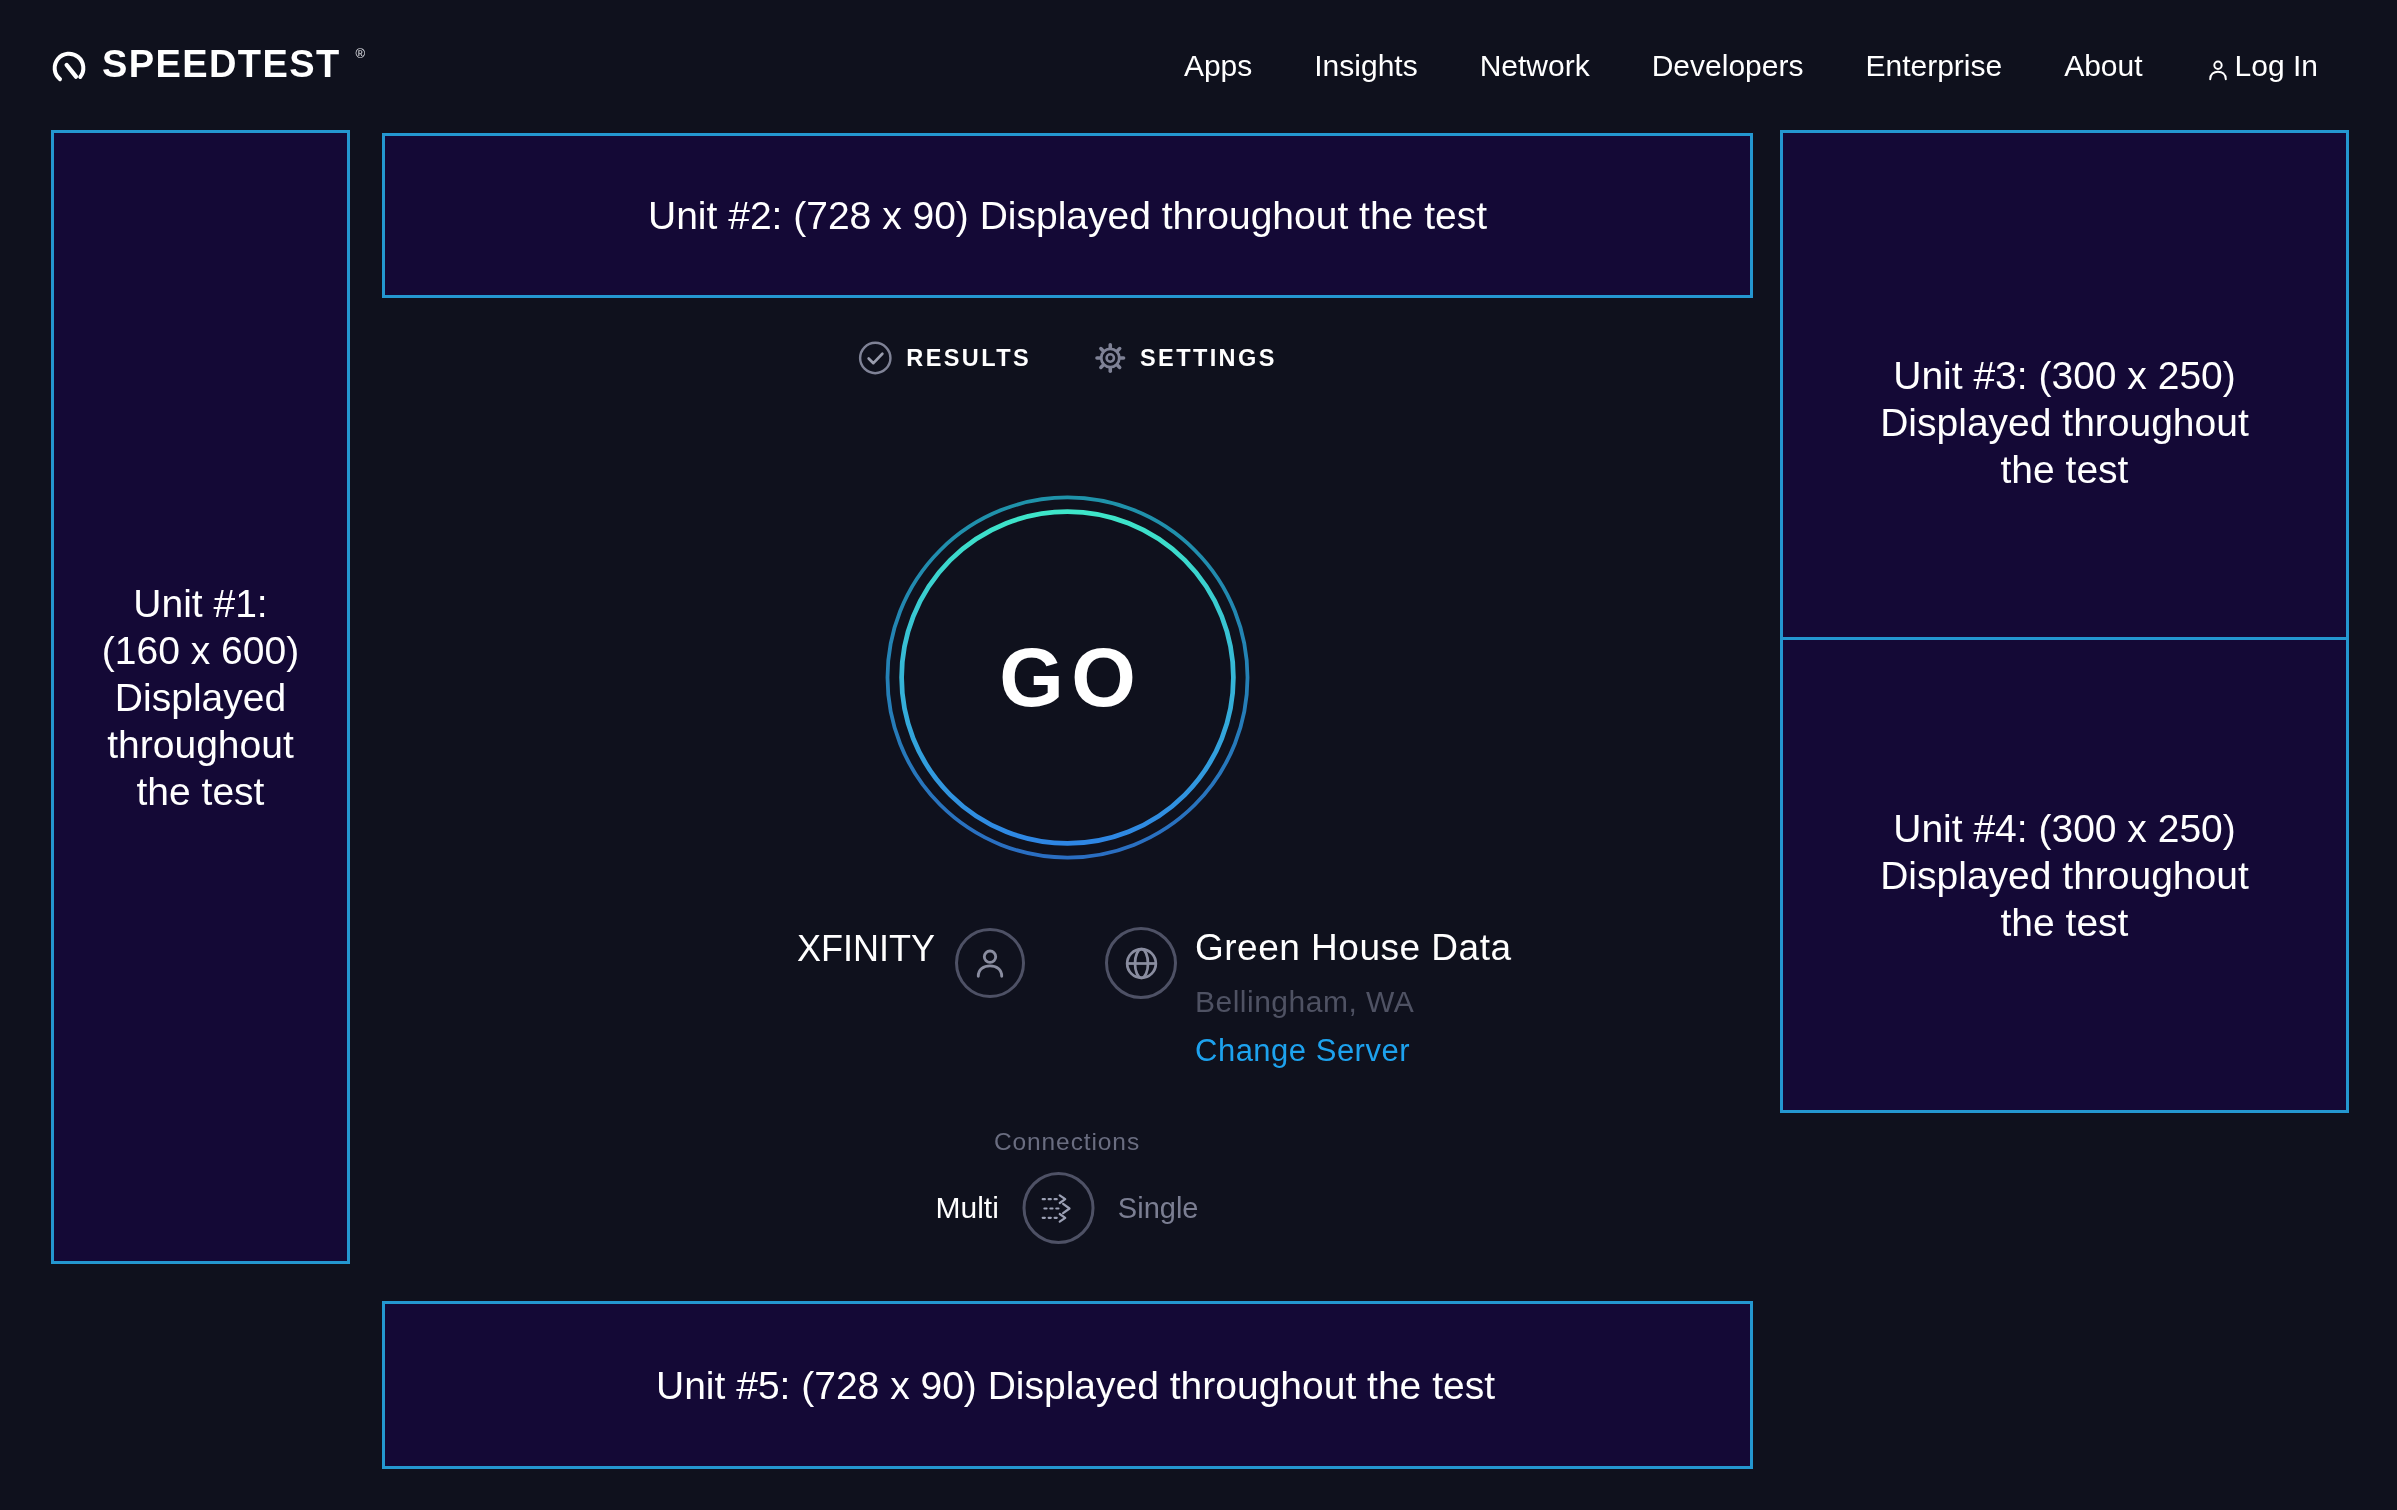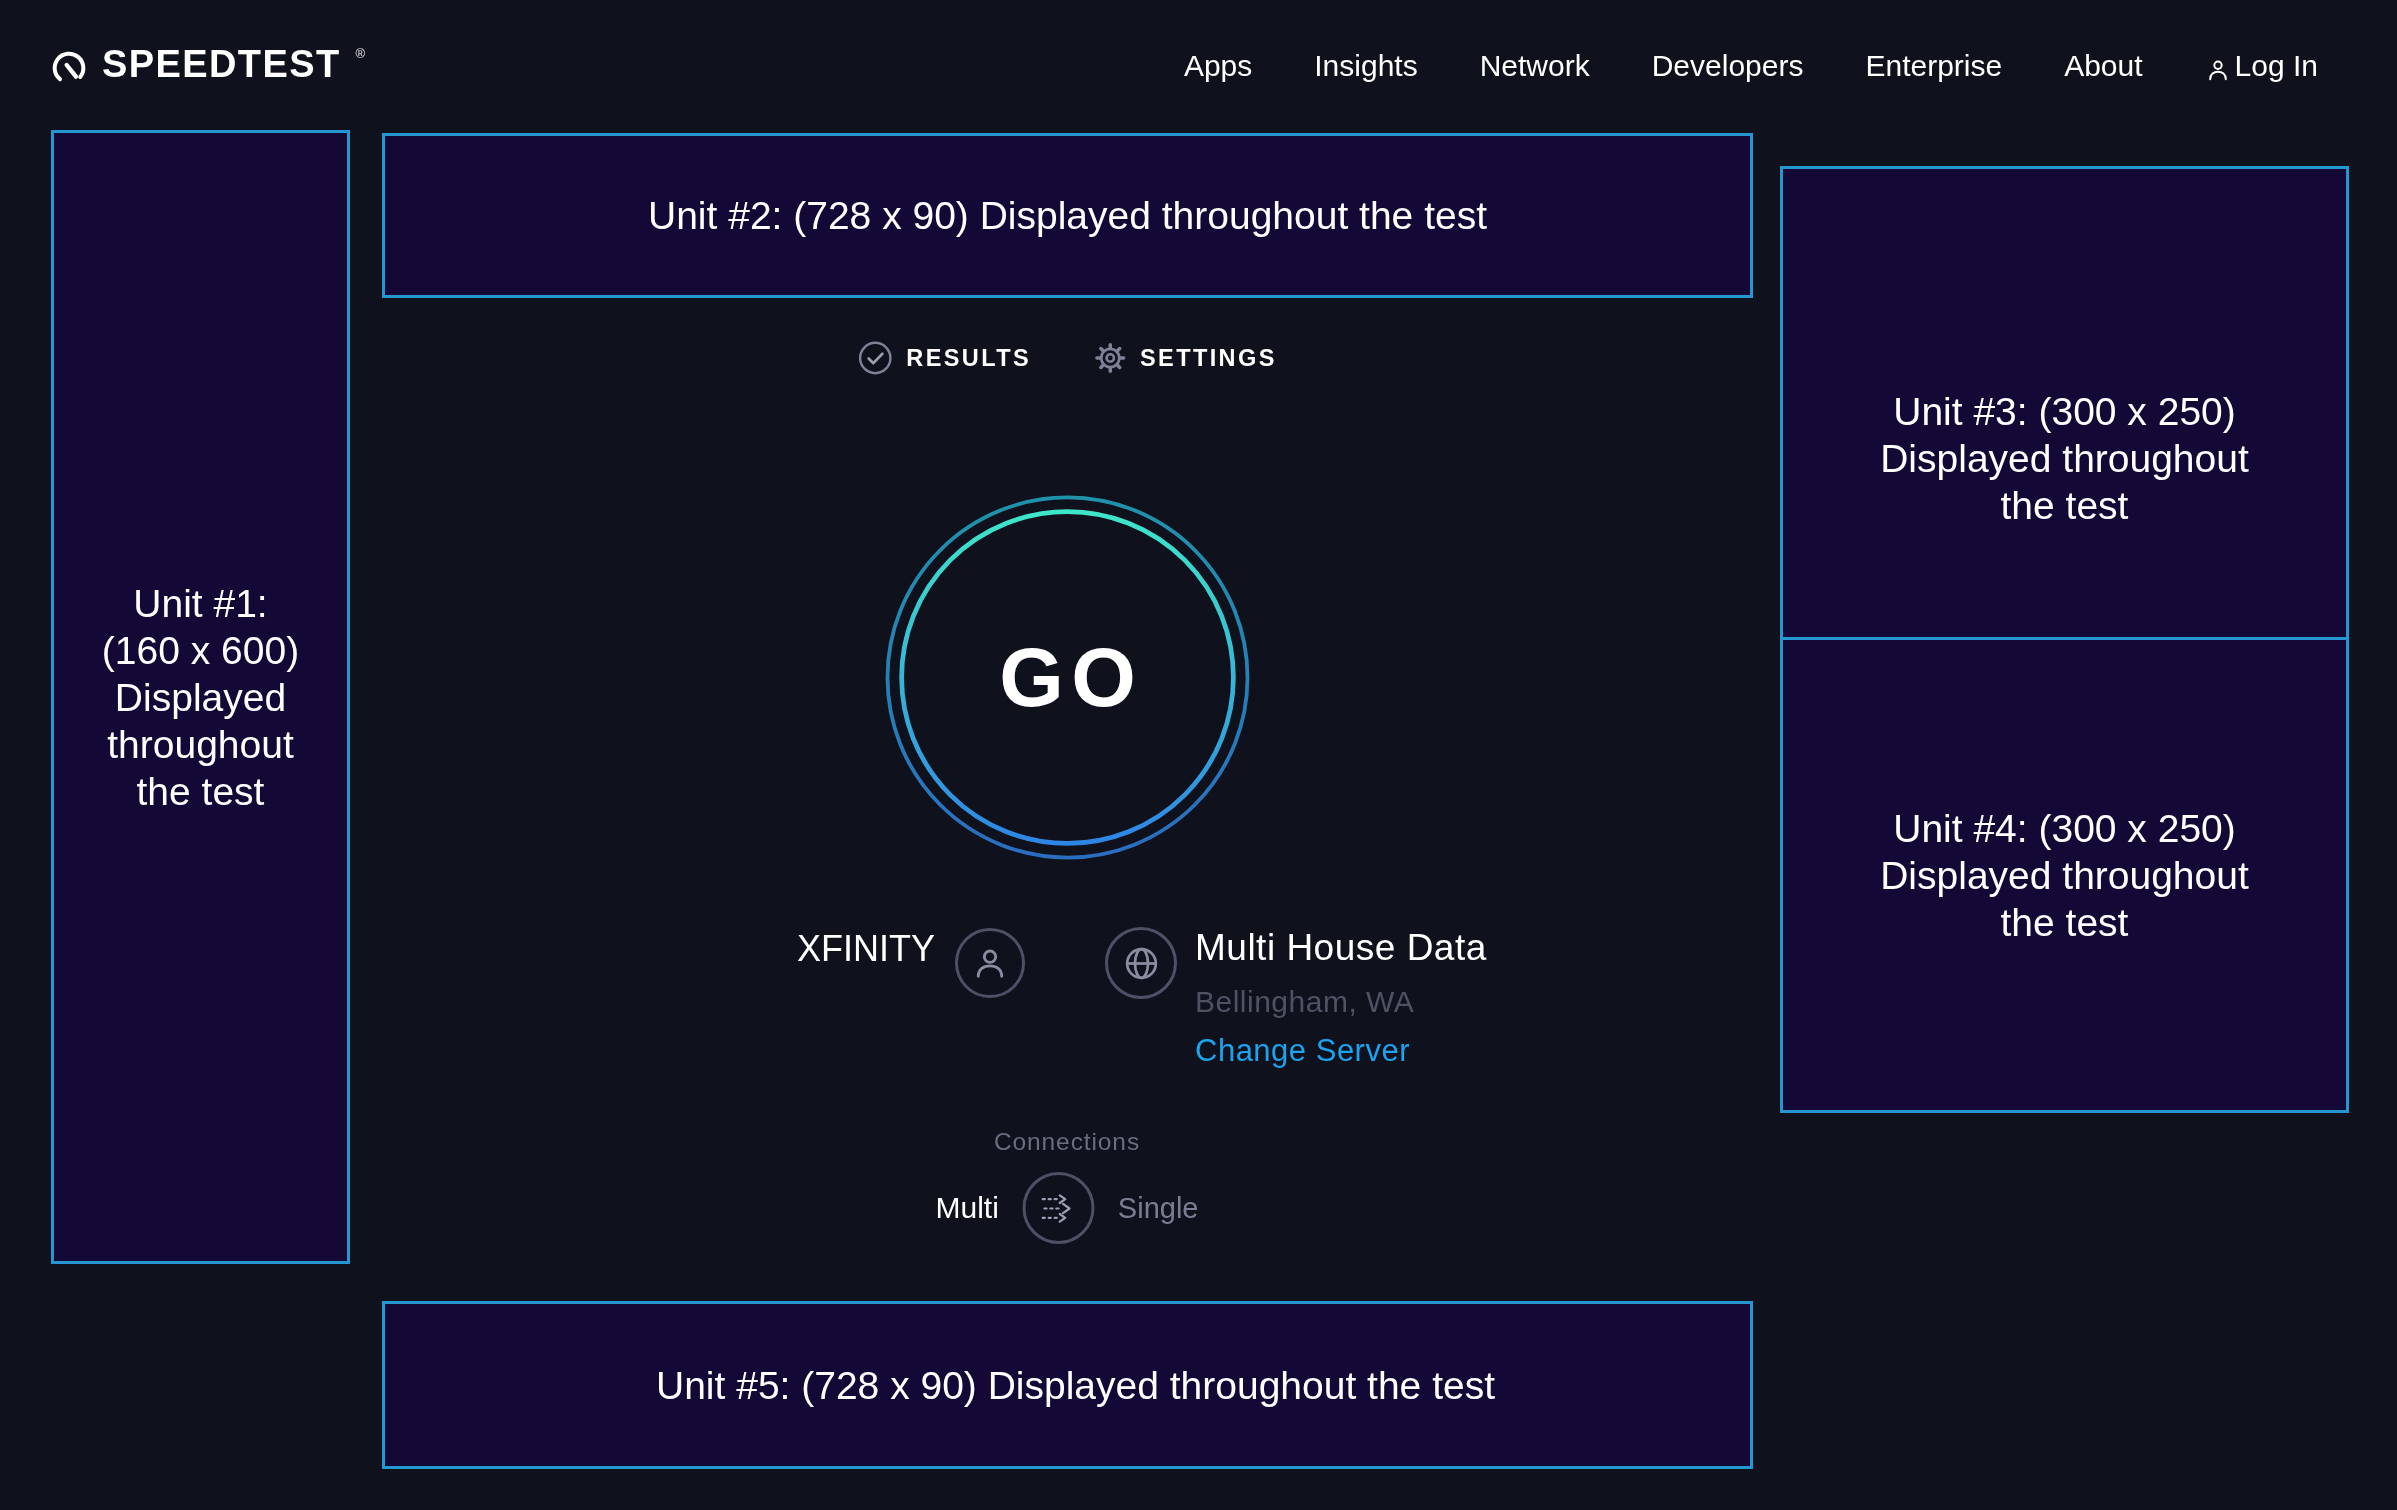--- a/index.html
+++ b/index.html
@@ -29,21 +29,21 @@
   .logo-tm{font-size:13px;color:#e8e9ee;margin-left:1.9px;margin-top:1.9px;}
   .nav-links{display:flex;align-items:center;gap:62px;}
   .nav-link{font-size:30px;color:#fff;text-decoration:none;cursor:pointer;}
   .login{display:flex;align-items:flex-end;gap:4px;}
 
   
   .ad{position:absolute;background:var(--ad-bg);border:3.8px solid var(--ad-border);display:flex;align-items:center;justify-content:center;text-align:center;cursor:pointer;}
   .ad-text{font-size:39px;line-height:47px;color:#fff;white-space:pre-line;}
   .ad1{left:51px;top:130px;width:299px;height:1134px;}
   .ad2{left:382px;top:133px;width:1371px;height:165px;}
-  .ad3{left:1780px;top:130px;width:569px;height:584px;margin-top:36px;}
+  .ad3{left:1780px;top:130px;width:569px;height:584px;}
   .ad4{left:1780px;top:637px;width:569px;height:476px;}
   .ad5{left:382px;top:1301px;width:1371px;height:168px;padding-left:16px;}
 
   
   .tabs{position:absolute;left:1067px;top:340px;transform:translateX(-50%);display:flex;align-items:center;gap:62px;}
   .tab{display:flex;align-items:center;gap:13px;background:none;border:none;cursor:pointer;}
   .tab-label{font-size:23.5px;font-weight:700;letter-spacing:2.4px;color:#fff;font-family:"Liberation Sans",sans-serif;}
 
   
   .go-btn{position:absolute;left:879px;top:489px;width:377px;height:377px;background:none;border:none;cursor:pointer;}
@@ -180,21 +180,21 @@
     </svg>
   </div>
 
   <div class="icon-circle globe-circle">
     <svg width="41" height="41" viewBox="0 0 24 24" fill="none" stroke="#8a8da0" stroke-width="1.6">
       <circle cx="12" cy="12" r="8.4"></circle>
       <ellipse cx="12" cy="12" rx="3.8" ry="8.4"></ellipse>
       <line x1="3.6" y1="12" x2="20.4" y2="12"></line>
     </svg>
   </div>
-  <div class="server-name">Multi House Data</div>
+  <div class="server-name">Green House Data</div>
   <div class="server-loc">Bellingham, WA</div>
   <a class="change-server">Change Server</a>
 
   <div class="connections-label">Connections</div>
   <div class="conn-row">
     <span class="conn-multi">Multi</span>
     <button class="conn-toggle">
       <svg width="51" height="51" viewBox="0 0 60 60" fill="none" stroke="#9ba0b4" stroke-width="2.6" stroke-linecap="round" stroke-linejoin="round">
         <g stroke-dasharray="2.5 4.5">
           <line x1="12" y1="19" x2="30" y2="19"></line>

